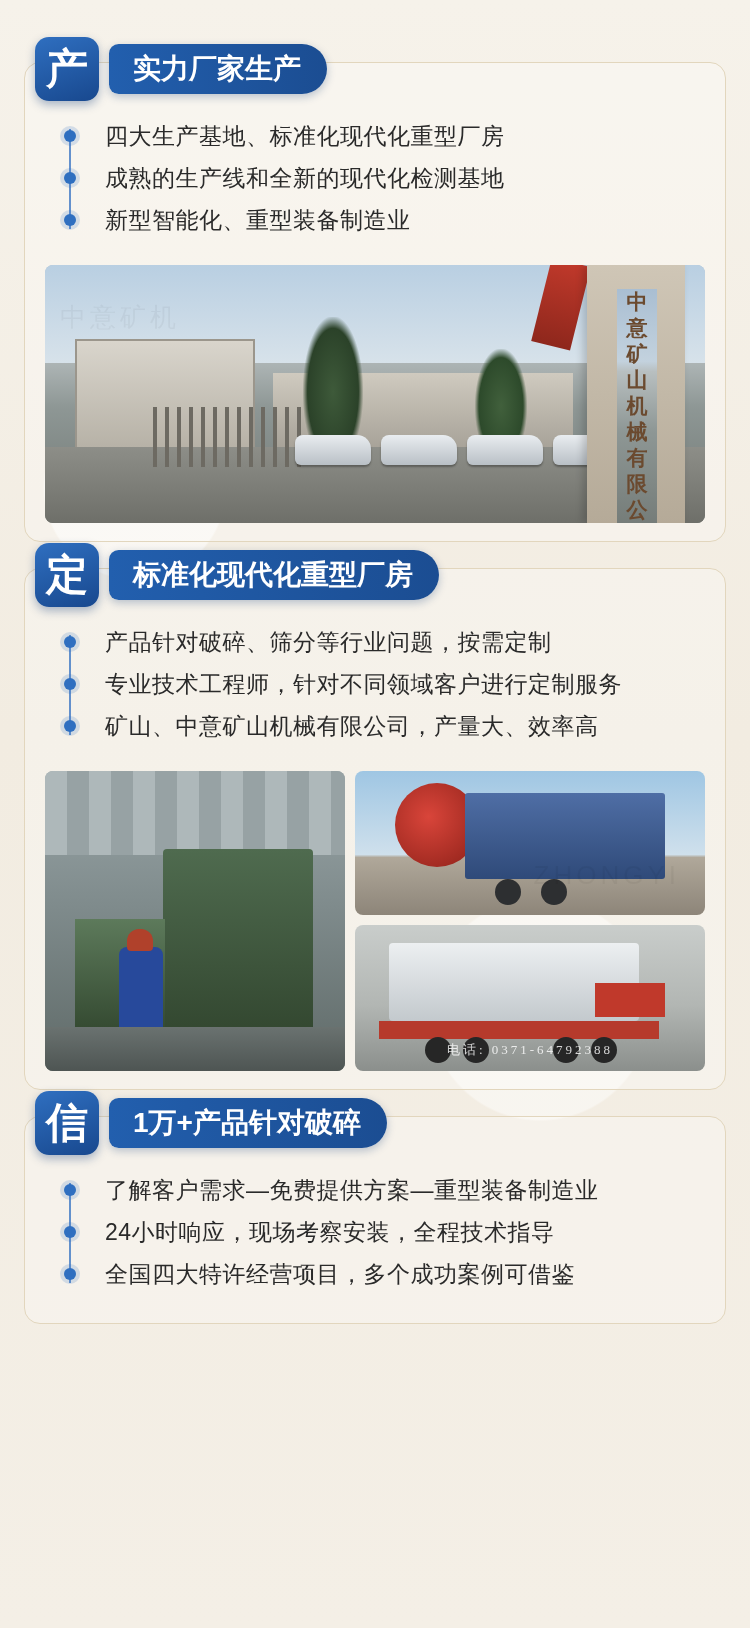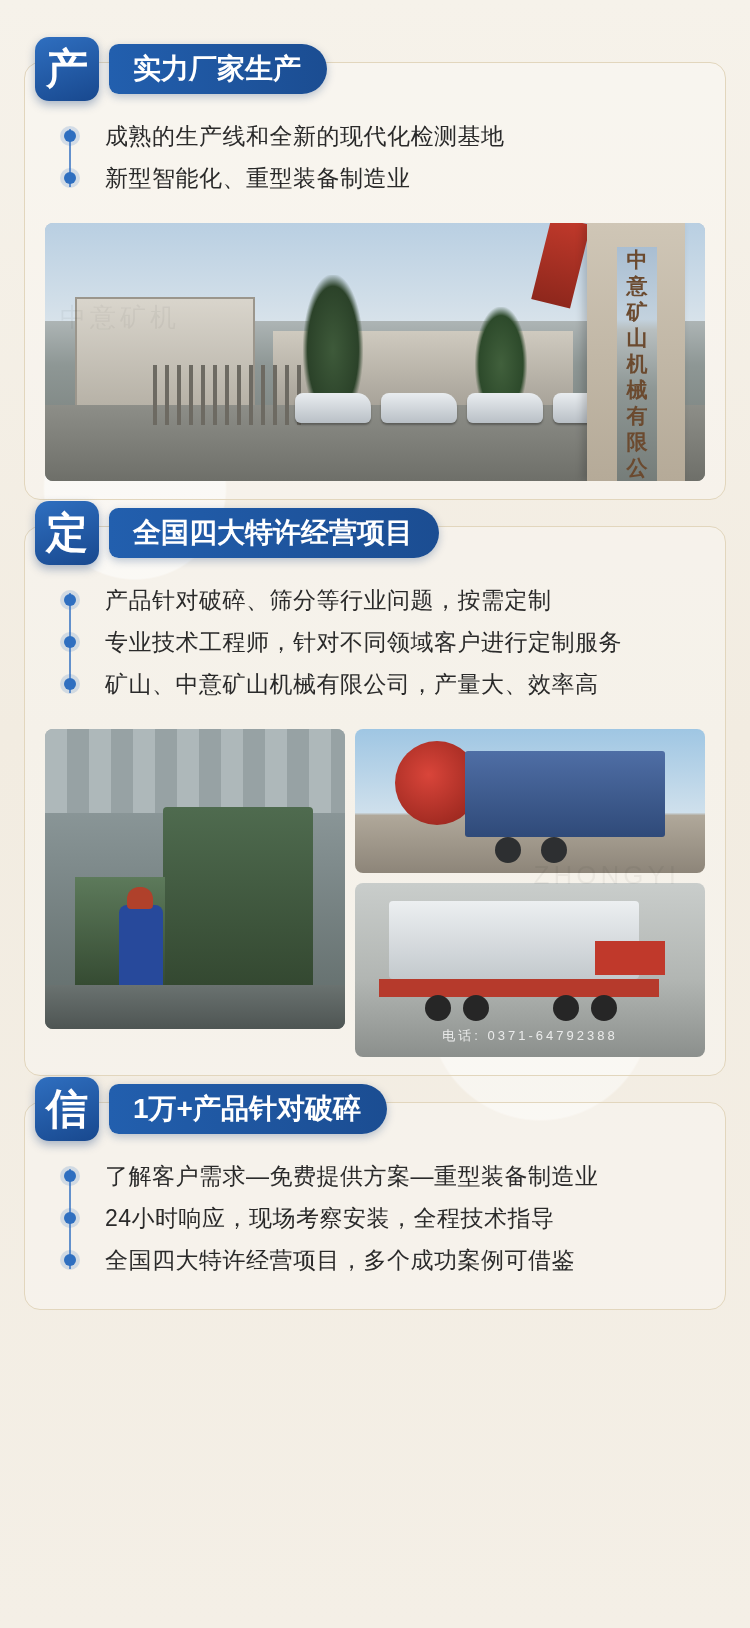--- a/index.html
+++ b/index.html
@@ -212,21 +212,21 @@
   .p2 .mach2 { position:absolute; left: 30px; top: 148px; width: 90px; height: 120px; background: linear-gradient(180deg,#5d7a5b,#31462e); }
   .p2 .worker-body { position:absolute; left: 74px; top: 176px; width: 44px; height: 92px; background: #27499b; border-radius: 8px 8px 2px 2px; }
   .p2 .worker-head { position:absolute; left: 82px; top: 158px; width: 26px; height: 22px; background: #b0412b; border-radius: 12px 12px 4px 4px; }
   .p2 .floor { position:absolute; left:0; right:0; bottom:0; height: 44px; background: linear-gradient(180deg,#6a7270,#4e5553); }
   
   .p3 { width: 350px; height: 144px; background: linear-gradient(180deg,#9fc6e3 0%, #cfe0ec 58%, #b0a89a 60%, #8d8579 100%); }
   .p3 .red { position:absolute; left: 40px; top: 12px; width: 84px; height: 84px; border-radius: 50%; background: radial-gradient(circle at 40% 40%, #d9453a, #8c2018); }
   .p3 .body { position:absolute; left: 110px; top: 22px; width: 200px; height: 86px; background: linear-gradient(180deg,#4f6ea5,#2f4a79); border-radius: 3px; }
   .p3 .wheel { position:absolute; bottom: 10px; width: 26px; height: 26px; border-radius: 50%; background:#2d2f31; }
   
-  .p4 { width: 350px; height: 174px; background: linear-gradient(180deg,#c9cdcb 0%, #b2b6b3 55%, #8b8f8c 100%); }
+  .p4 { width: 350px; height: 146px; background: linear-gradient(180deg,#c9cdcb 0%, #b2b6b3 55%, #8b8f8c 100%); font-family: Liberation Serif, serif; }
   .p4 .mach { position:absolute; left: 34px; top: 18px; width: 250px; height: 78px; background: linear-gradient(180deg,#eceff1,#c3c9cd); border-radius: 4px; }
   .p4 .trail { position:absolute; left: 24px; top: 96px; width: 280px; height: 18px; background:#b63a2c; }
   .p4 .w { position:absolute; top: 112px; width: 26px; height: 26px; border-radius:50%; background:#262626; }
   .p4 .red2 { position:absolute; right: 40px; top: 58px; width: 70px; height: 34px; background:#c0392b; }
   
   .s3 { padding-bottom: 40px; }
   .wm-page {
     position: absolute;
     color: rgba(0,0,0,0.045);
     font-size: 26px;
@@ -240,20 +240,24 @@
 <div class="page">
 
 
   <div class="section s1">
     <div class="card">
       <div class="badge-row">
         <div class="badge-char">产</div>
         <div class="badge-title">实力厂家生产</div>
       </div>
       <div class="bullets">
+        <div class="bullet">
+            <span class="dot"></span>
+            <span>四大生产基地、标准化现代化重型厂房</span>
+          </div>
         <div class="bullet">
             <span class="dot"></span>
             <span>成熟的生产线和全新的现代化检测基地</span>
           </div>
         <div class="bullet">
             <span class="dot"></span>
             <span>新型智能化、重型装备制造业</span>
           </div>
       </div>
       <div class="photos">
@@ -276,21 +280,21 @@
           <div class="p1 pillar-text">中意矿山机械有限公司</div>
         </div>
       </div>
     </div>
   </div>
 
   <div class="section s2">
     <div class="card">
       <div class="badge-row">
         <div class="badge-char">定</div>
-        <div class="badge-title">全国四大特许经营项目</div>
+        <div class="badge-title">标准化现代化重型厂房</div>
       </div>
       <div class="bullets">
         <div class="bullet">
             <span class="dot"></span>
             <span>产品针对破碎、筛分等行业问题，按需定制</span>
           </div>
         <div class="bullet">
             <span class="dot"></span>
             <span>专业技术工程师，针对不同领域客户进行定制服务</span>
           </div>

